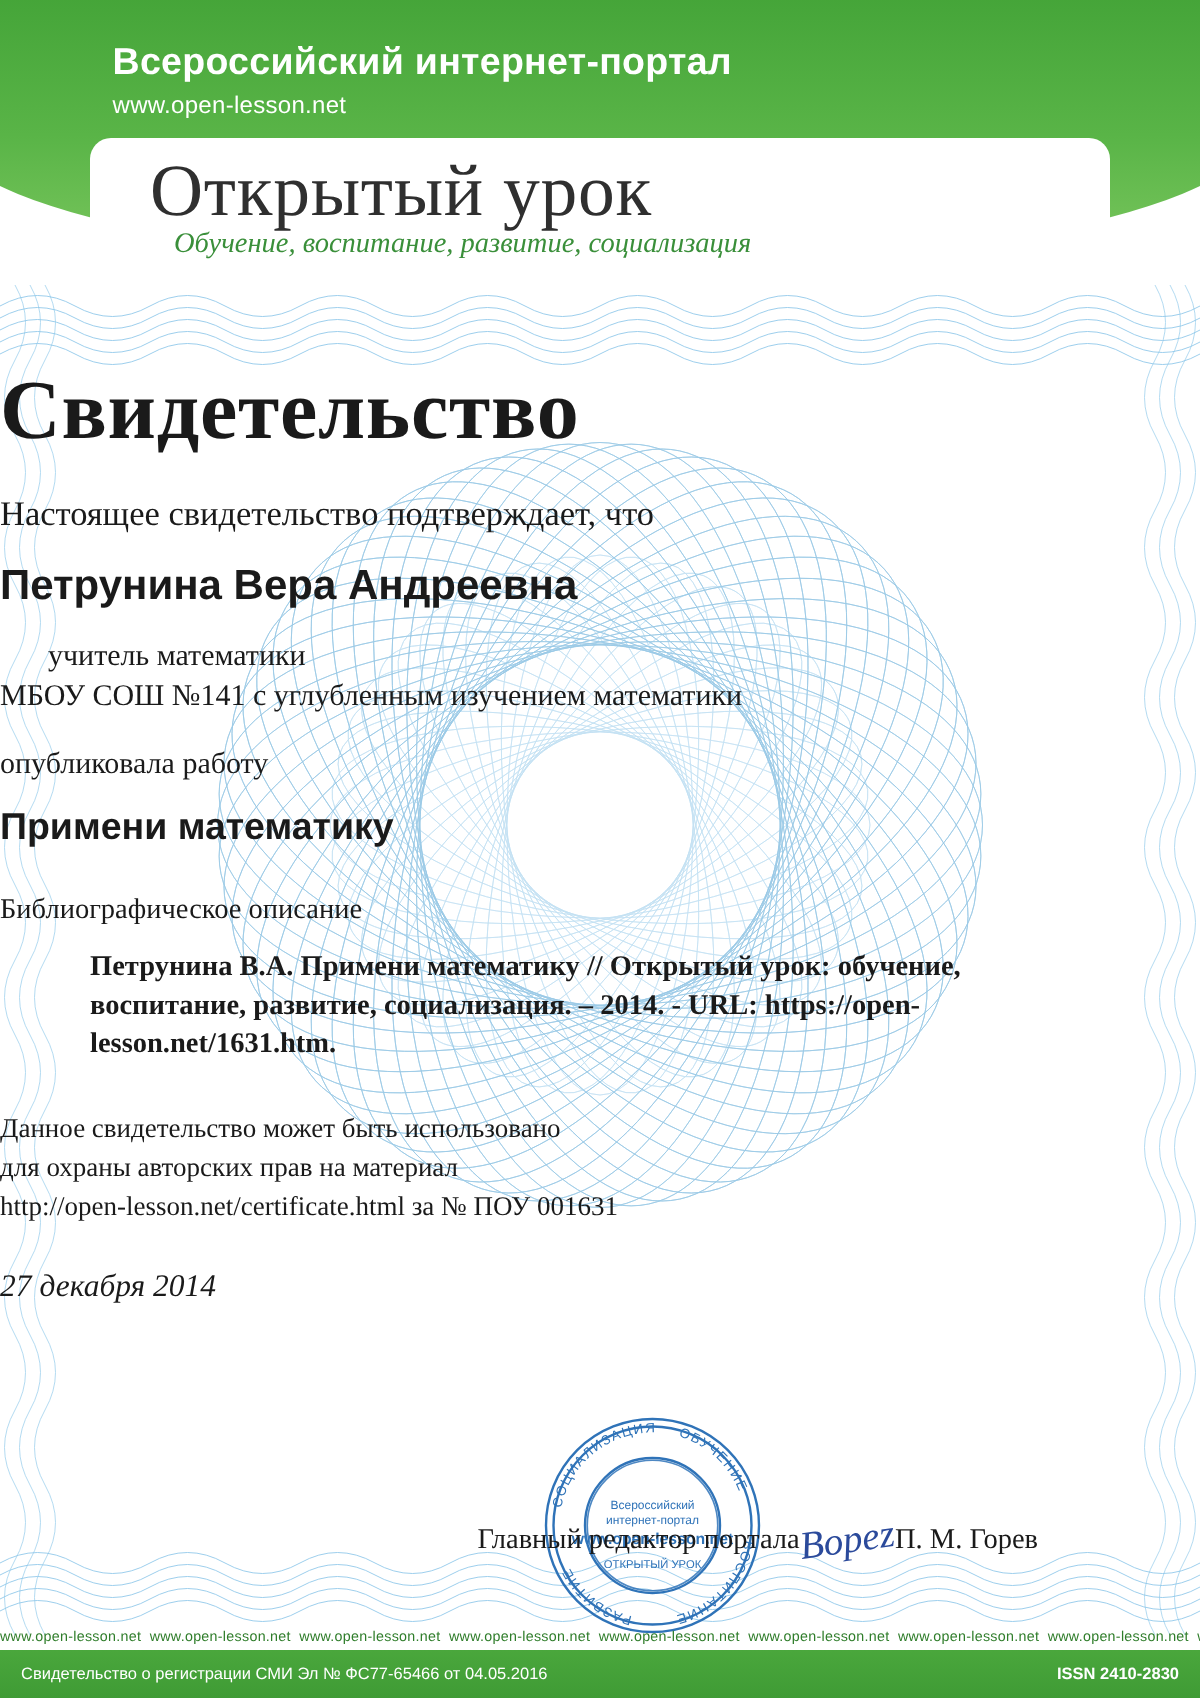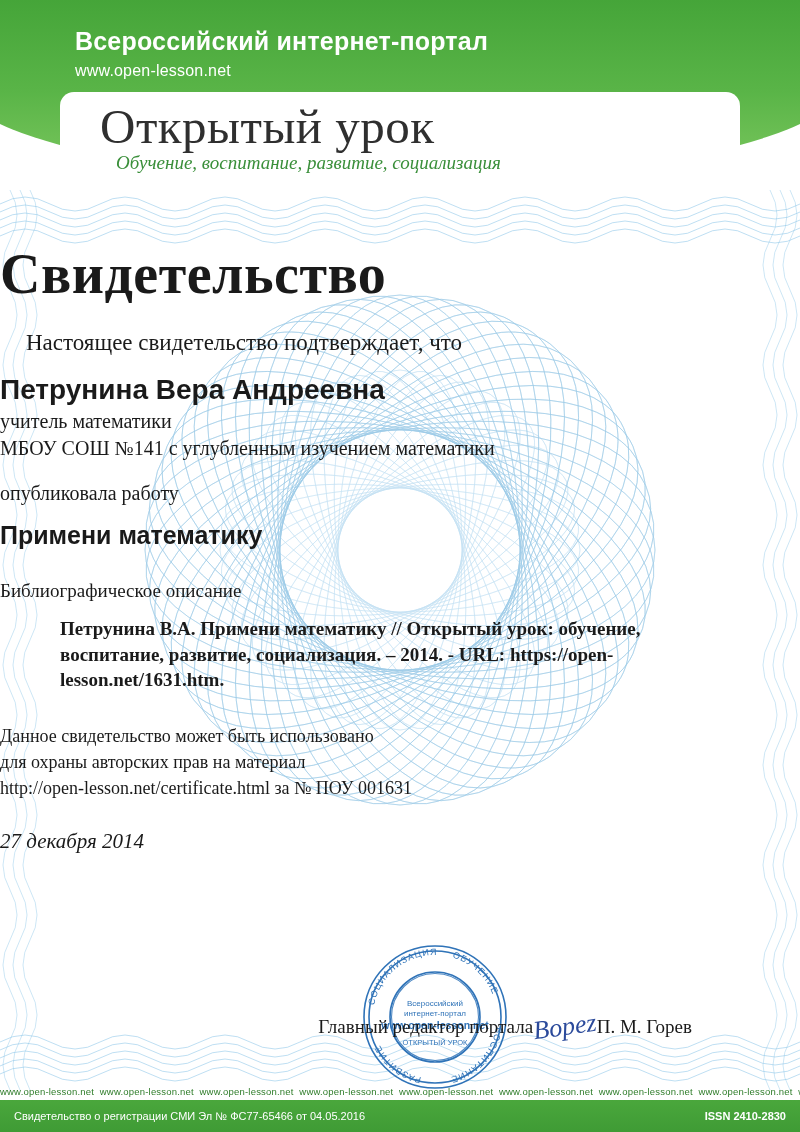--- a/index.html
+++ b/index.html
@@ -114,31 +114,31 @@
   .cert-title {
     margin-top: 52px;
     font-size: 56px;
     font-weight: bold;
     letter-spacing: 0.5px;
     font-family: "Liberation Serif", serif;
   }
   .line-confirms {
     margin-top: 24px;
     font-size: 23px;
-    padding-left: 26px;
   }
   .recipient-name {
     margin-top: 18px;
     font-size: 28px;
     font-weight: bold;
     font-family: "Liberation Sans", sans-serif;
   }
   .recipient-role {
-    margin-top: 4px;
+    margin-top: 20px;
     font-size: 20px;
+    padding-left: 32px;
   }
   .recipient-org {
     margin-top: 4px;
     font-size: 20px;
   }
   .published-label {
     margin-top: 22px;
     font-size: 20px;
   }
   .work-title {

